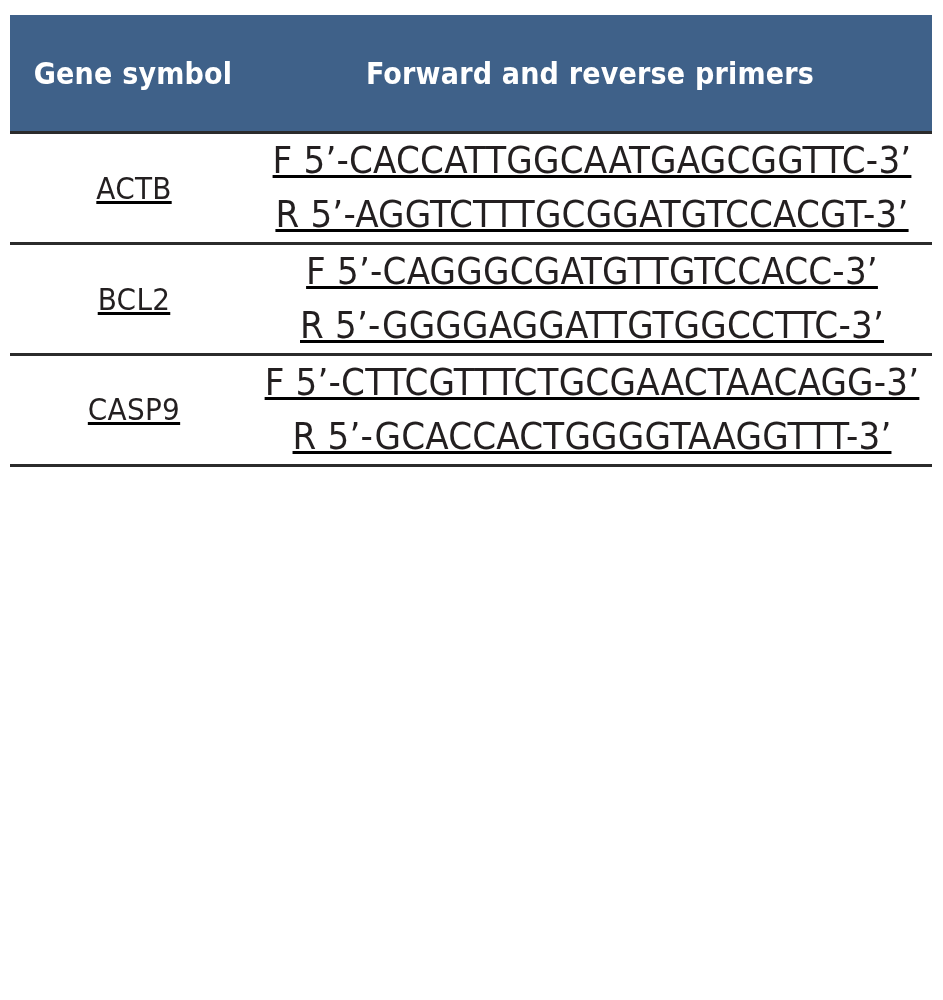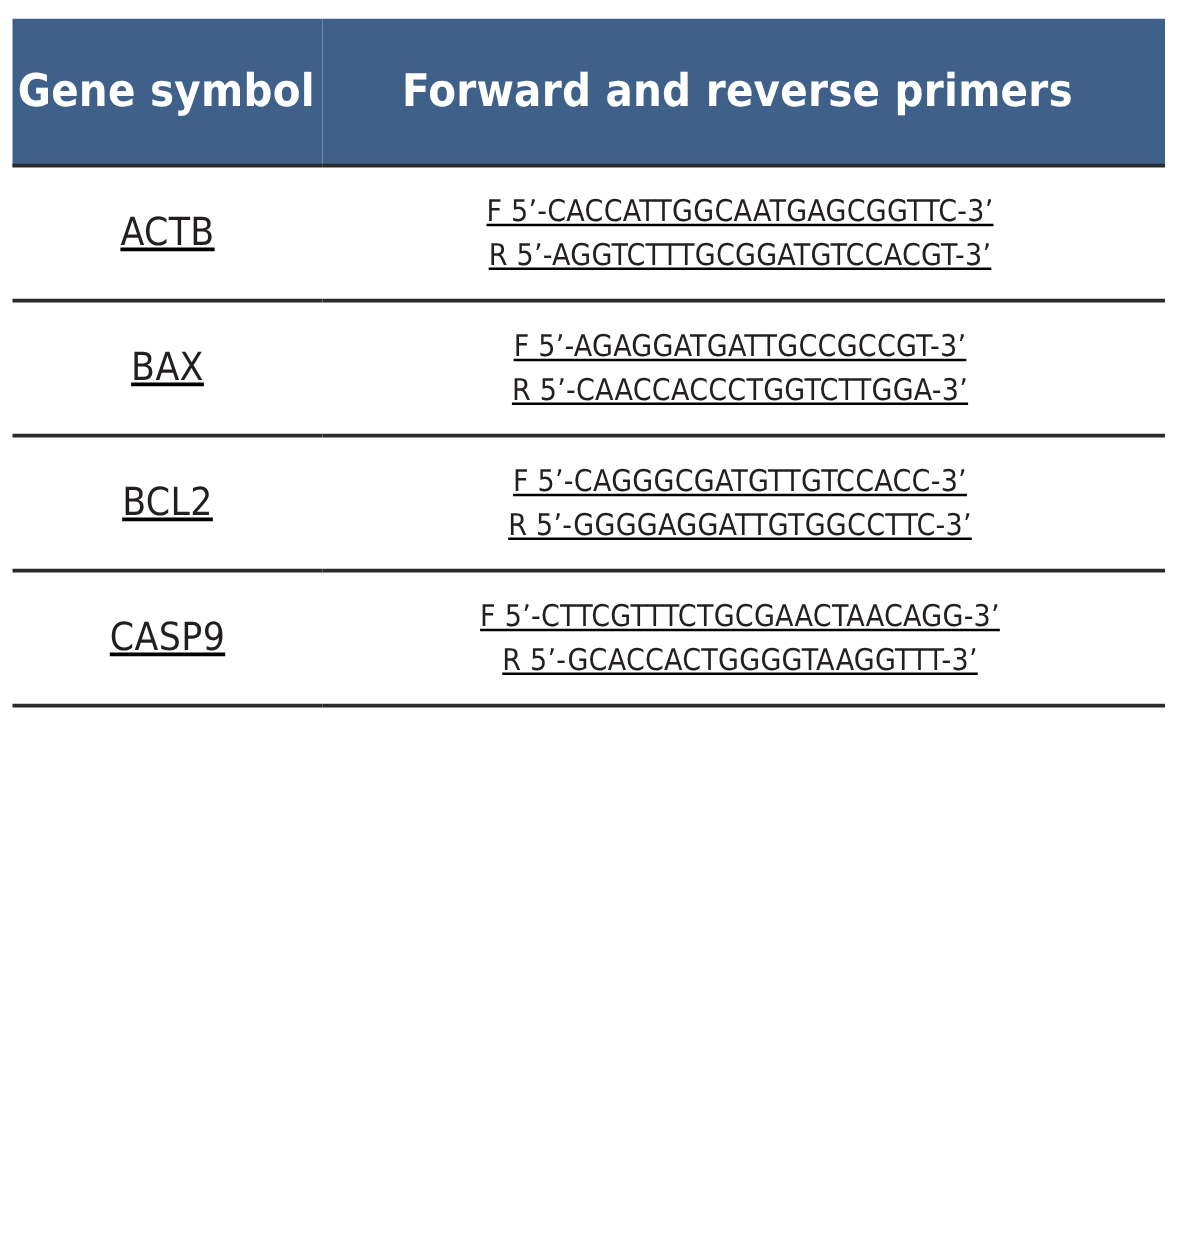--- a/index.html
+++ b/index.html
@@ -32,21 +32,21 @@
   col.col-gene  { width: 248px; }
   col.col-prim  { width: 674px; }
 
   
   thead tr.header-row th {
     background: #3F6189;
     color: #ffffff;
     height: 116px;
     padding: 0;
     font-weight: bold;
-    font-size: 36px;
+    font-size: 30px;
     letter-spacing: 0.2px;
     text-align: center;
     vertical-align: middle;
     border: none;
     font-stretch: condensed;
     margin-top: 21px;
   }
   thead tr.header-row th.gene-head {
     padding-right: 2px;
   }
@@ -76,21 +76,21 @@
   td.gene-cell {
     text-align: center;
     font-size: 31px;
     color: #231f20;
     line-height: 1.05;
     letter-spacing: 0.3px;
   }
 
   td.primer-cell {
     text-align: center;
-    font-size: 24px;
+    font-size: 38px;
     color: #231f20;
     padding-right: 6px;
   }
 
   .primer-line {
     display: block;
     line-height: 1.42;
     white-space: nowrap;
     letter-spacing: 0.2px;
   }
@@ -113,27 +113,20 @@
     <tbody id="table-body">
 
     <tr class="data-row">
           <td class="gene-cell">ACTB</td>
           <td class="primer-cell">
             <span class="primer-line">F 5’-CACCATTGGCAATGAGCGGTTC-3’</span>
             <span class="primer-line">R 5’-AGGTCTTTGCGGATGTCCACGT-3’</span>
           </td>
         </tr>
         <tr class="data-row">
-          <td class="gene-cell">BAX</td>
-          <td class="primer-cell">
-            <span class="primer-line">F 5’-AGAGGATGATTGCCGCCGT-3’</span>
-            <span class="primer-line">R 5’-CAACCACCCTGGTCTTGGA-3’</span>
-          </td>
-        </tr>
-        <tr class="data-row">
           <td class="gene-cell">BCL2</td>
           <td class="primer-cell">
             <span class="primer-line">F 5’-CAGGGCGATGTTGTCCACC-3’</span>
             <span class="primer-line">R 5’-GGGGAGGATTGTGGCCTTC-3’</span>
           </td>
         </tr>
         <tr class="data-row">
           <td class="gene-cell">CASP9</td>
           <td class="primer-cell">
             <span class="primer-line">F 5’-CTTCGTTTCTGCGAACTAACAGG-3’</span>

